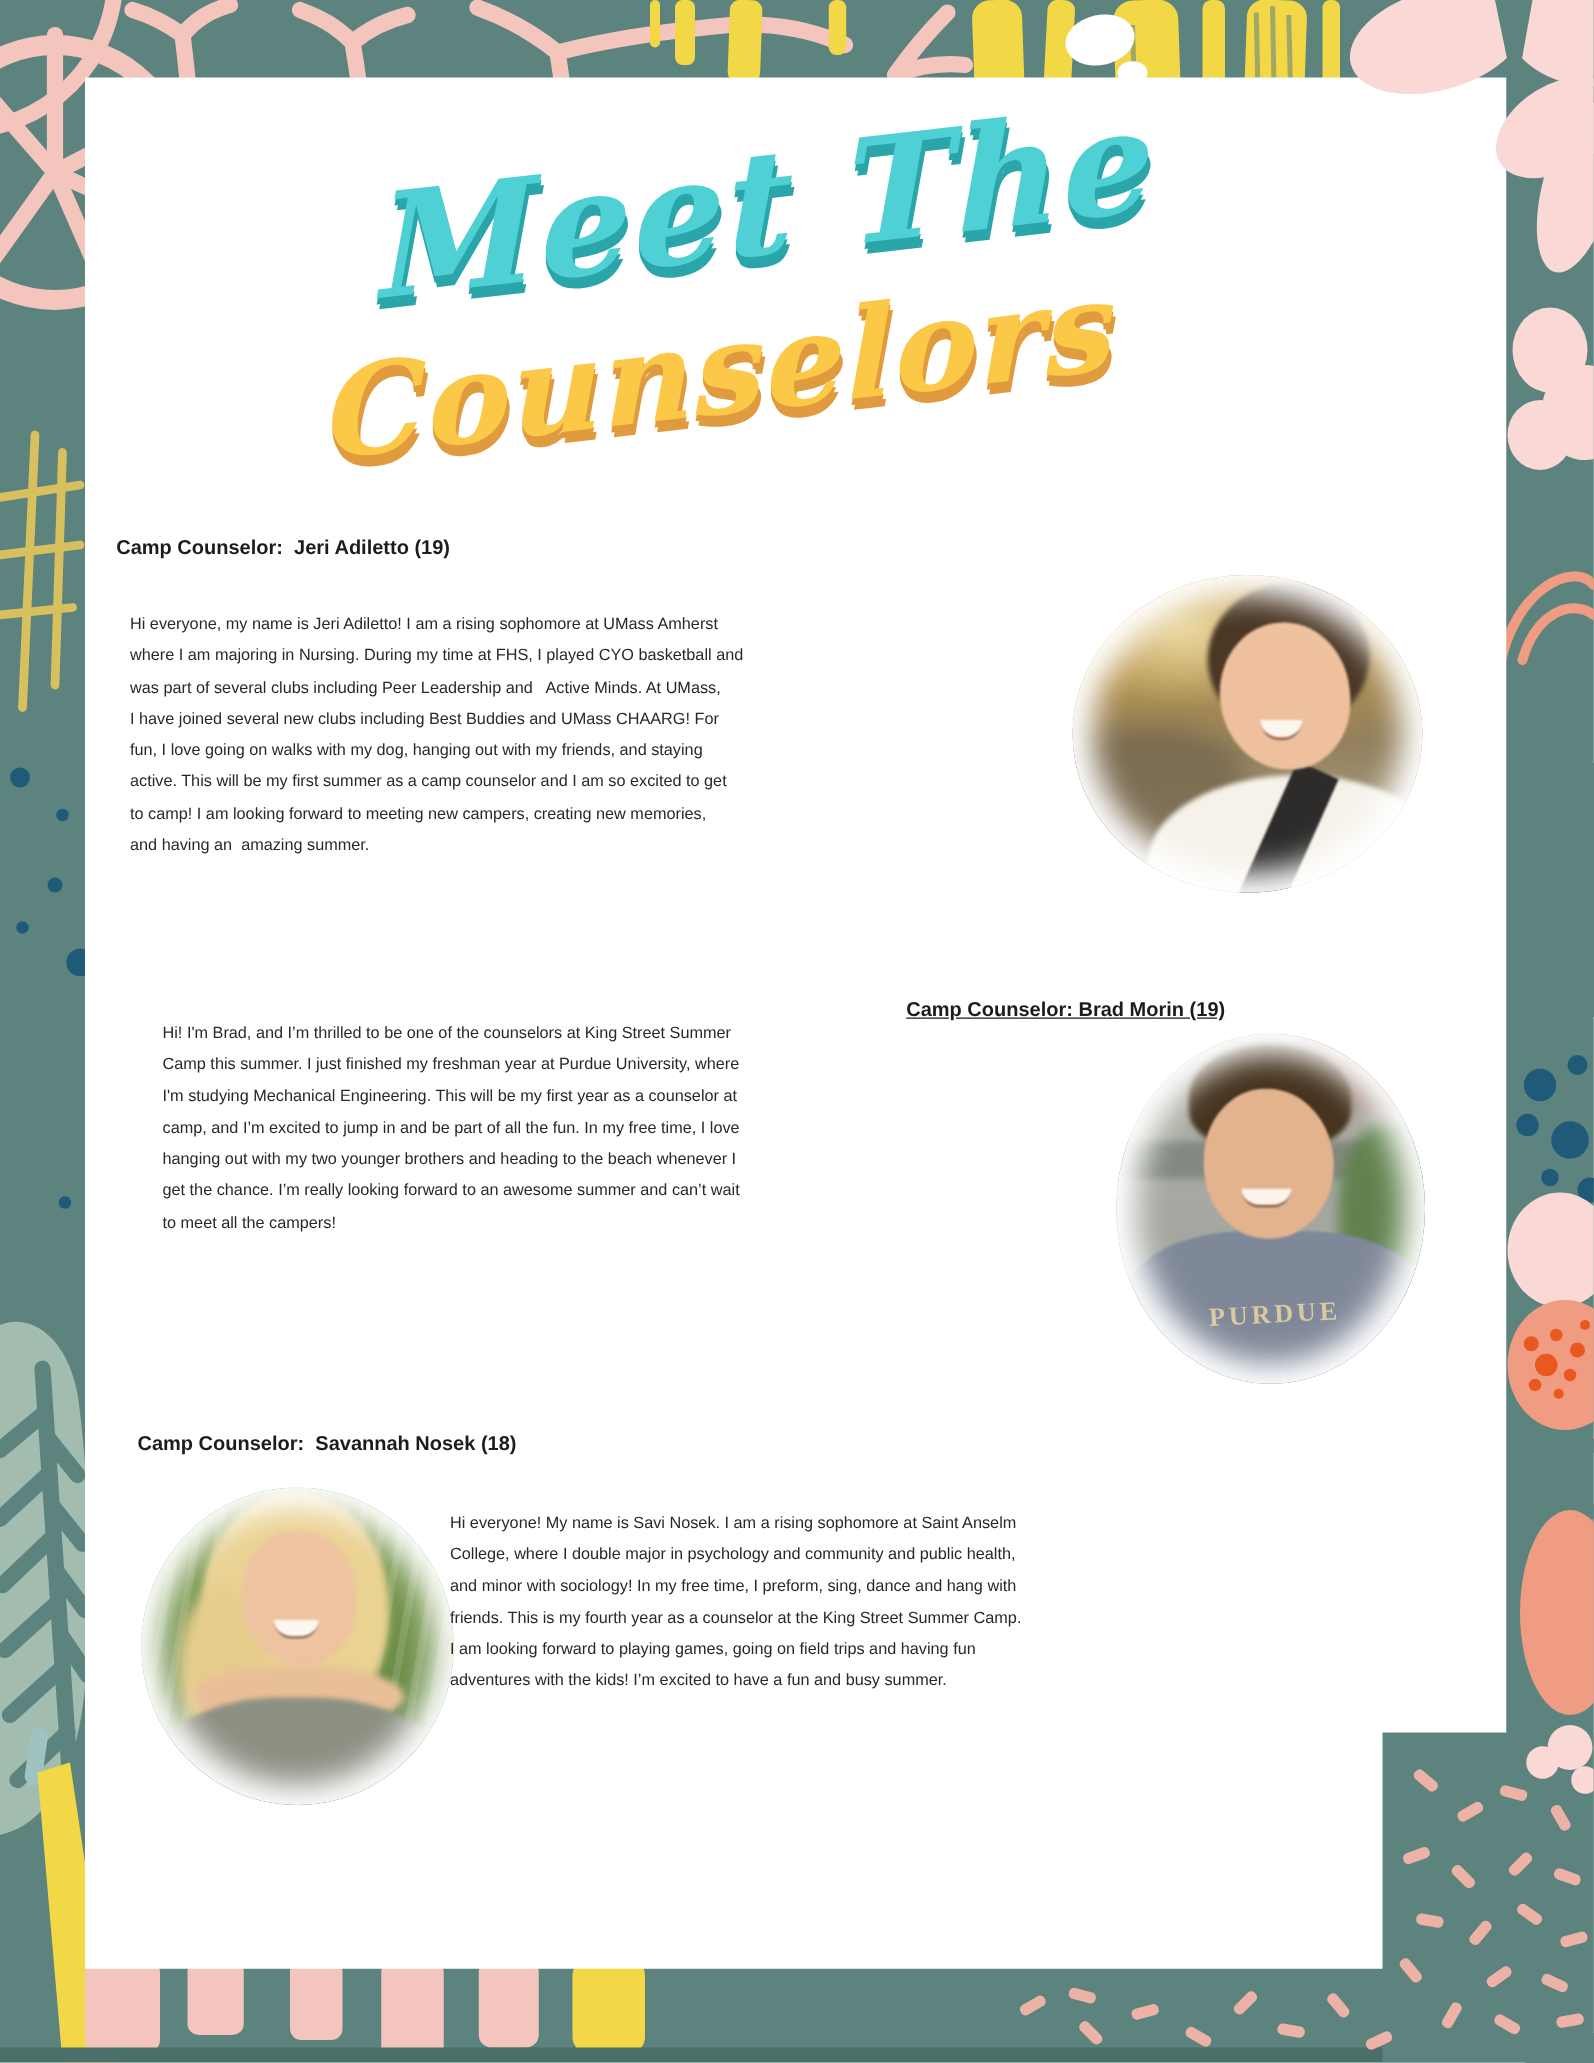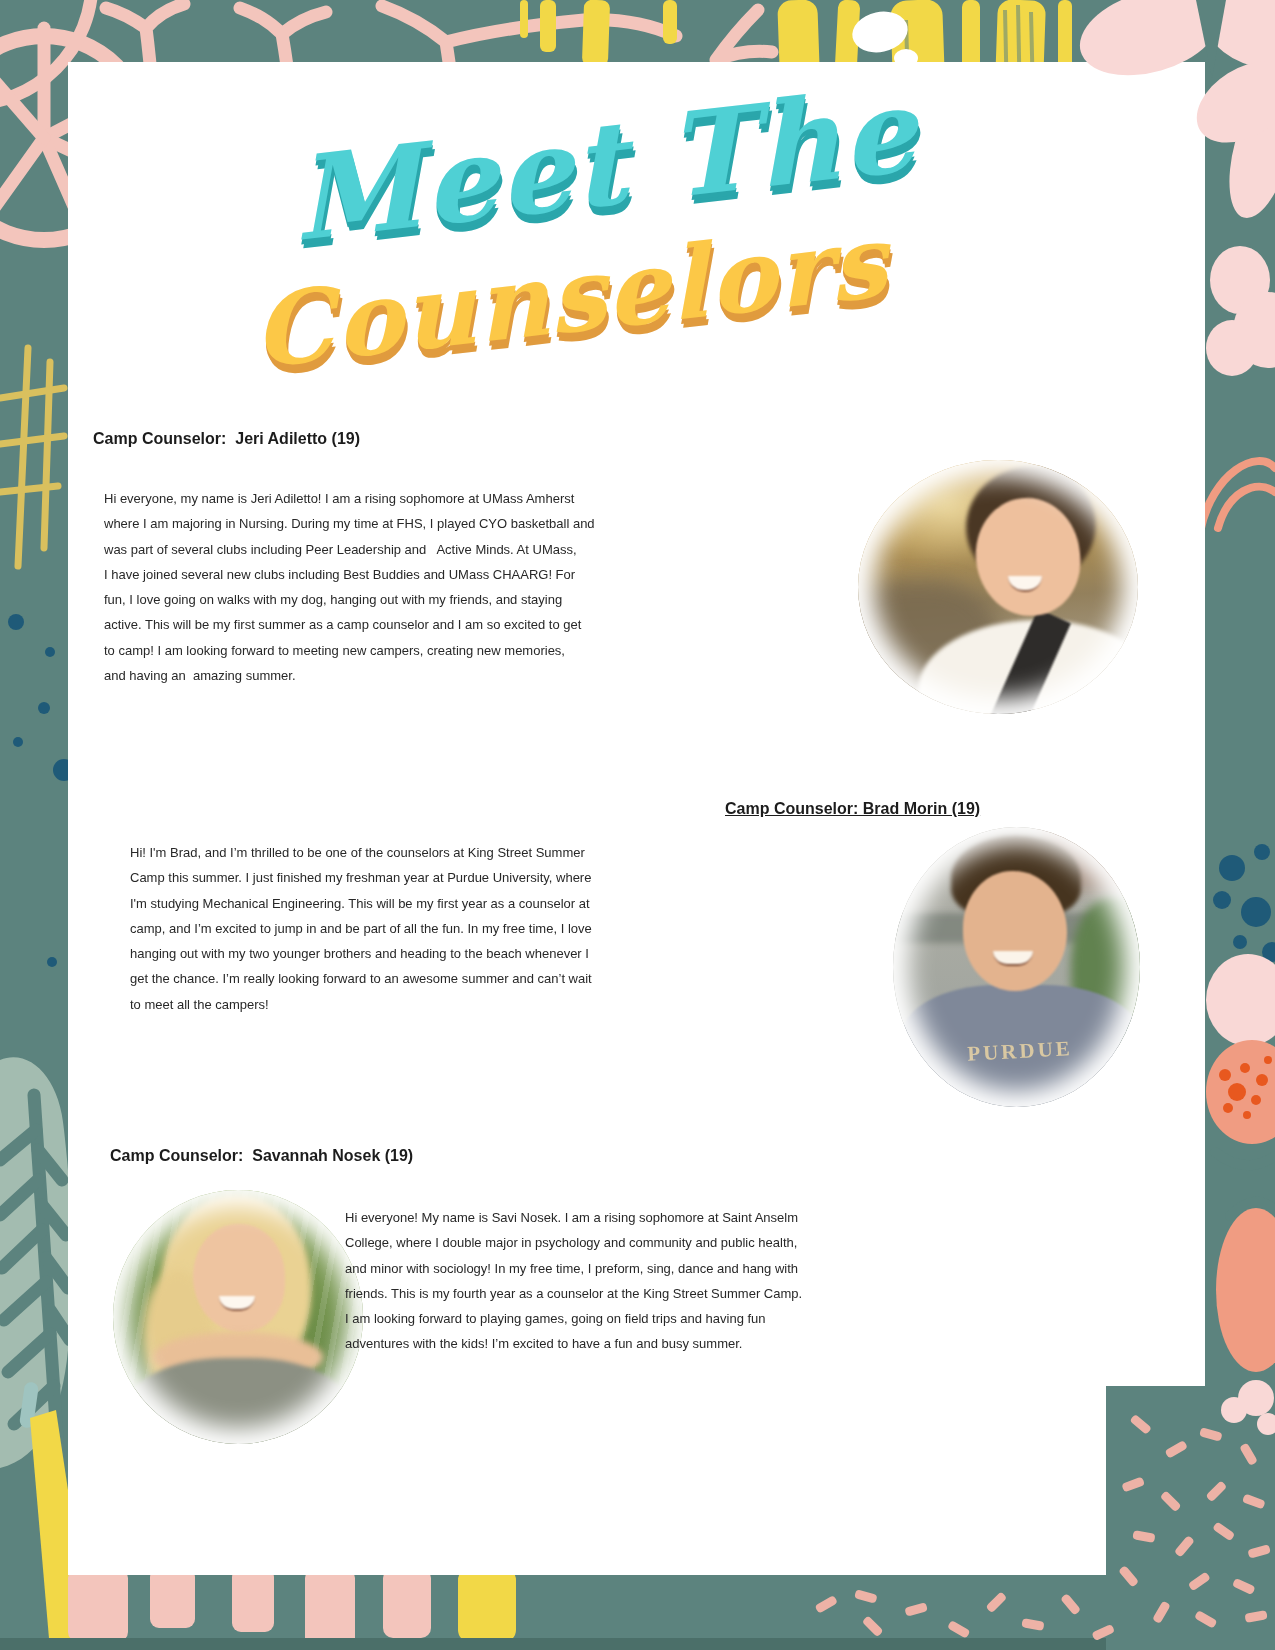--- a/index.html
+++ b/index.html
@@ -42,23 +42,23 @@
     position:absolute;font-weight:bold;font-size:16px;color:var(--heading_text,#1c1c1c);
     white-space:pre;letter-spacing:0px;
   }
   .bio{
     position:absolute;font-size:13px;line-height:25.3px;color:var(--body_text,#282828);
     white-space:pre-wrap;margin:0;
   }
   #h-jeri{left:25px;top:368px;}
   #bio-jeri{left:36px;top:424px;width:790px;}
   #h-brad{left:657px;top:738px;text-decoration:underline;}
-  #bio-brad{left:62px;top:778px;width:780px;}
+  #bio-brad{left:62px;top:751px;width:780px;}
   #h-savannah{left:42px;top:1085px;}
-  #bio-savannah{left:277px;top:1143px;width:720px;}
+  #bio-savannah{left:292px;top:1143px;width:720px;}
 
   
   .photo{position:absolute;border-radius:50%;overflow:hidden;}
   .photo .layer{position:absolute;}
   .photo::after{content:"";position:absolute;inset:-2px;border-radius:50%;
     box-shadow:inset 0 0 24px 18px var(--paper,#fff);}
 
   #photo-jeri{left:790px;top:398px;width:280px;height:254px;
     background:linear-gradient(175deg,#caa35f 0%,#b2914f 30%,#93805c 55%,#a59a84 78%,#bfb49e 100%);}
   #photo-jeri .glow{left:-10px;top:-15px;width:200px;height:120px;border-radius:50%;
@@ -277,21 +277,21 @@
     <div class="layer brick"></div>
     <div class="layer ledge"></div>
     <div class="layer plant"></div>
     <div class="layer shirt"></div>
     <div class="layer hair"></div>
     <div class="layer face"></div>
     <div class="layer smile"></div>
     <div class="layer shirt-text">PURDUE</div>
   </div>
 
-  <div class="heading" id="h-savannah">Camp Counselor:  Savannah Nosek (19)</div>
+  <div class="heading" id="h-savannah">Camp Counselor:  Savannah Nosek (18)</div>
   <div class="photo" id="photo-savannah">
     <div class="layer hair"></div>
     <div class="layer hair2"></div>
     <div class="layer face"></div>
     <div class="layer smile"></div>
     <div class="layer shoulders"></div>
     <div class="layer ruffle"></div>
   </div>
   <p class="bio" id="bio-savannah">Hi everyone! My name is Savi Nosek. I am a rising sophomore at Saint Anselm
 College, where I double major in psychology and community and public health,

